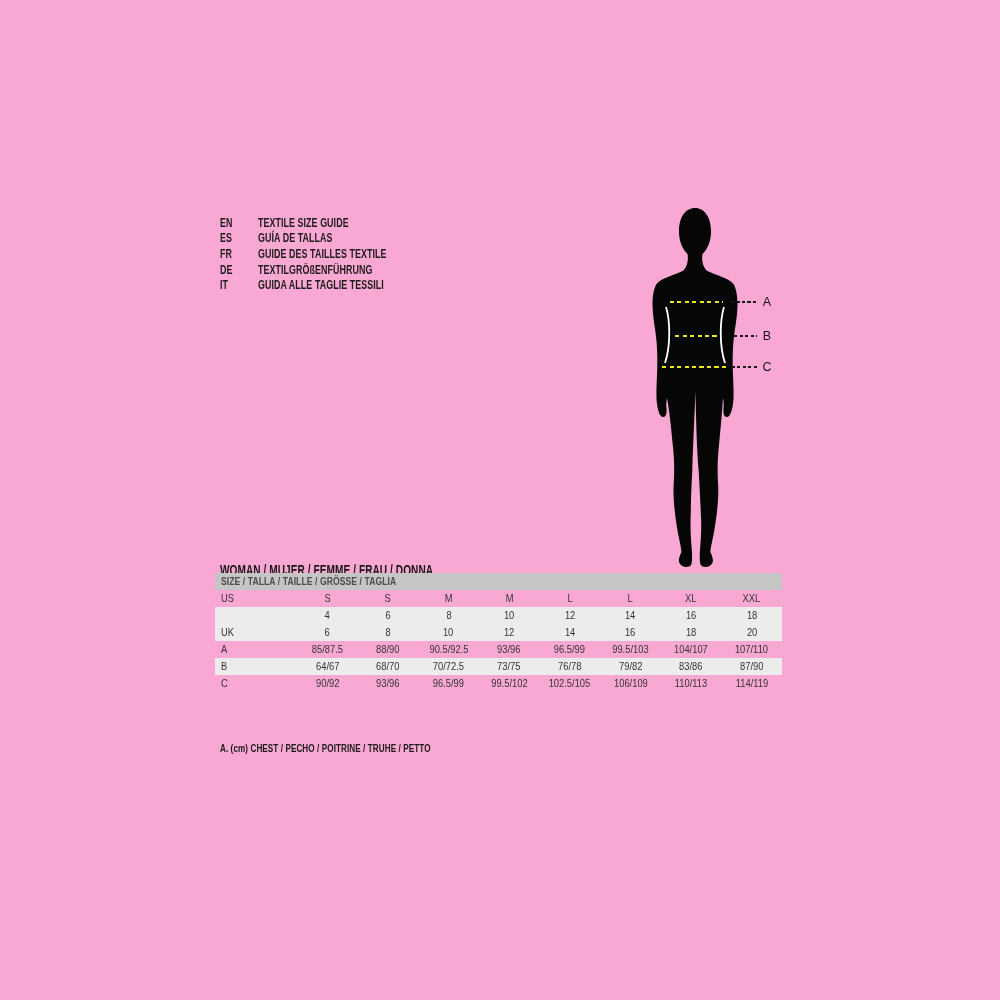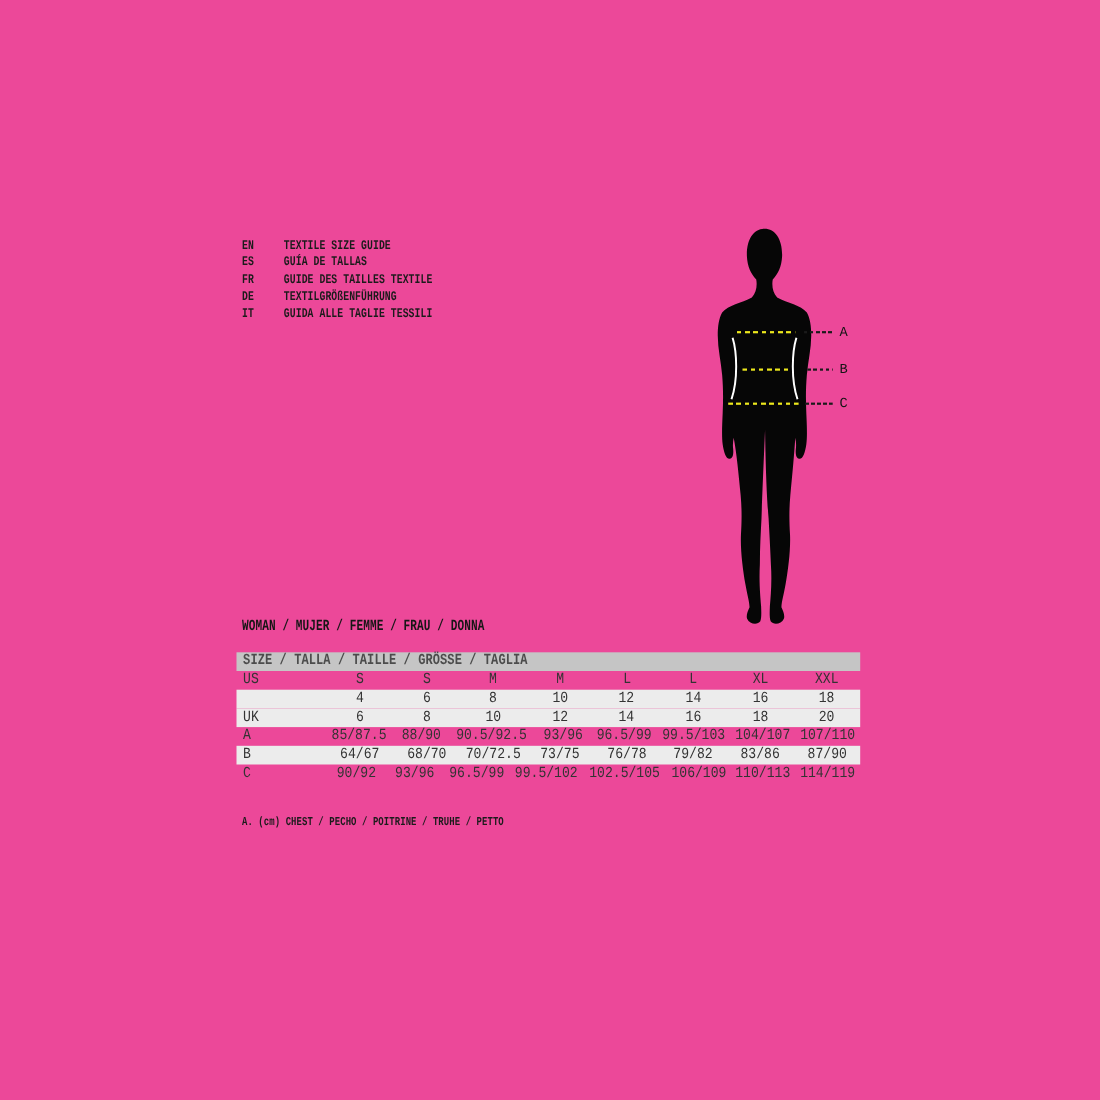--- a/index.html
+++ b/index.html
@@ -1,39 +1,39 @@
 <!DOCTYPE html>
 <html><head>
 <meta charset="utf-8">
 <style>
   html,body{margin:0;padding:0;background:#fff;}
   #canvas{
-    position:relative;width:1000px;height:1000px;background:#ec4899;overflow:hidden;
-    font-family:Liberation Mono, monospace;
+    position:relative;width:1000px;height:1000px;background:#f9a8d4;overflow:hidden;
+    font-family:Liberation Sans, sans-serif;
     -webkit-font-smoothing:antialiased;
   }
   
   .cond{display:inline-block;font-weight:bold;transform:scaleX(.74);transform-origin:0 50%;white-space:nowrap;letter-spacing:.1px;}
 
   
   #lang-block{position:absolute;left:220px;top:215px;}
   .lang-row{display:flex;height:15.6px;align-items:center;font-size:12px;color:var(--text);}
   .lang-code{width:38px;}
   
   #figure-svg{position:absolute;left:644px;top:205px;width:100px;height:370px;}
   .mline{position:absolute;height:2px;}
   .dash-yellow{background:repeating-linear-gradient(90deg,var(--dash) 0 4px,transparent 4px 7.5px);}
   .dash-black{background:repeating-linear-gradient(90deg,#1a1a1a 0 3px,transparent 3px 5.5px);}
   .mlabel{position:absolute;width:16px;text-align:center;font-size:12.5px;color:#151515;line-height:14px;}
 
   
   #gender{position:absolute;left:220px;top:562px;font-size:14px;color:#161616;}
 
   
-  #size-table{position:absolute;left:215px;top:593px;width:567px;font-size:14px;color:#333;}
+  #size-table{position:absolute;left:215px;top:573px;width:567px;font-size:11px;color:#333;}
   .trow{display:flex;height:17px;line-height:17px;align-items:center;}
   #thead{background:var(--band);color:#4c4c4c;}
   #thead .cond{transform:scaleX(.78);}
   .tbody .trow:nth-child(2),.tbody .trow:nth-child(3),
   .tbody .trow:nth-child(5),.tbody .trow:nth-child(7){background:var(--alt);}
   .tlabel{width:82px;padding-left:6px;box-sizing:border-box;}
   .tlabel span{display:inline-block;transform:scaleX(.85);transform-origin:0 50%;}
   .tcell{flex:1;text-align:center;}
   .tcell span{display:inline-block;transform:scaleX(.85);transform-origin:50% 50%;white-space:nowrap;}
   #thead .tlabel{width:auto;}

